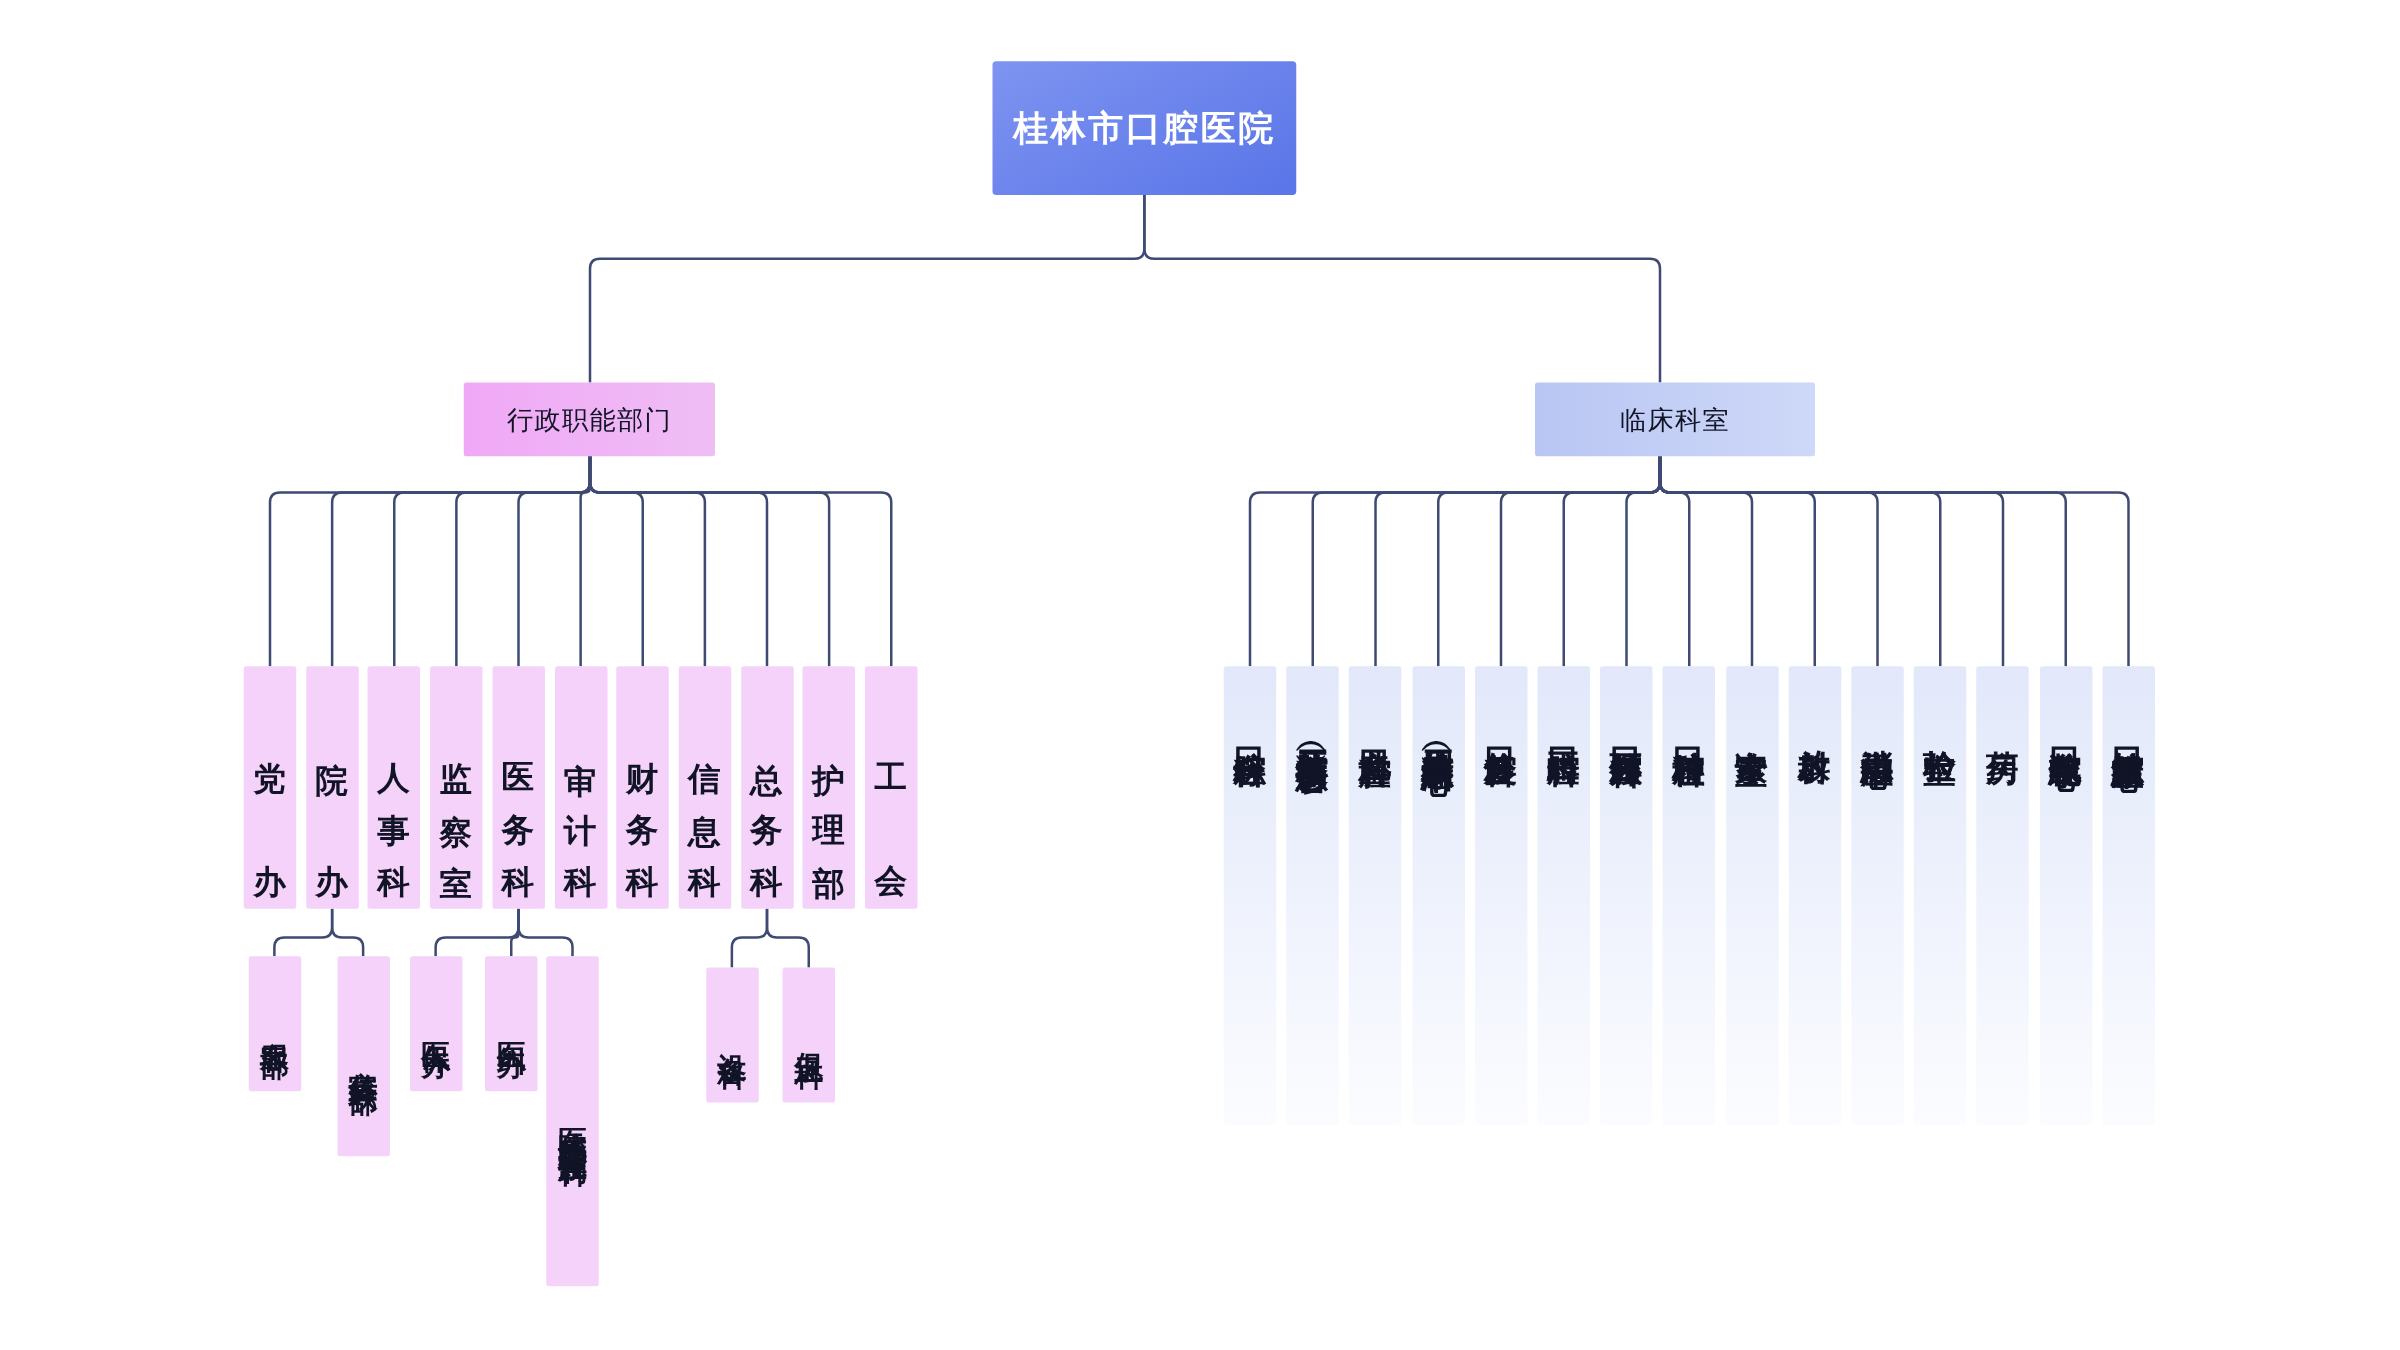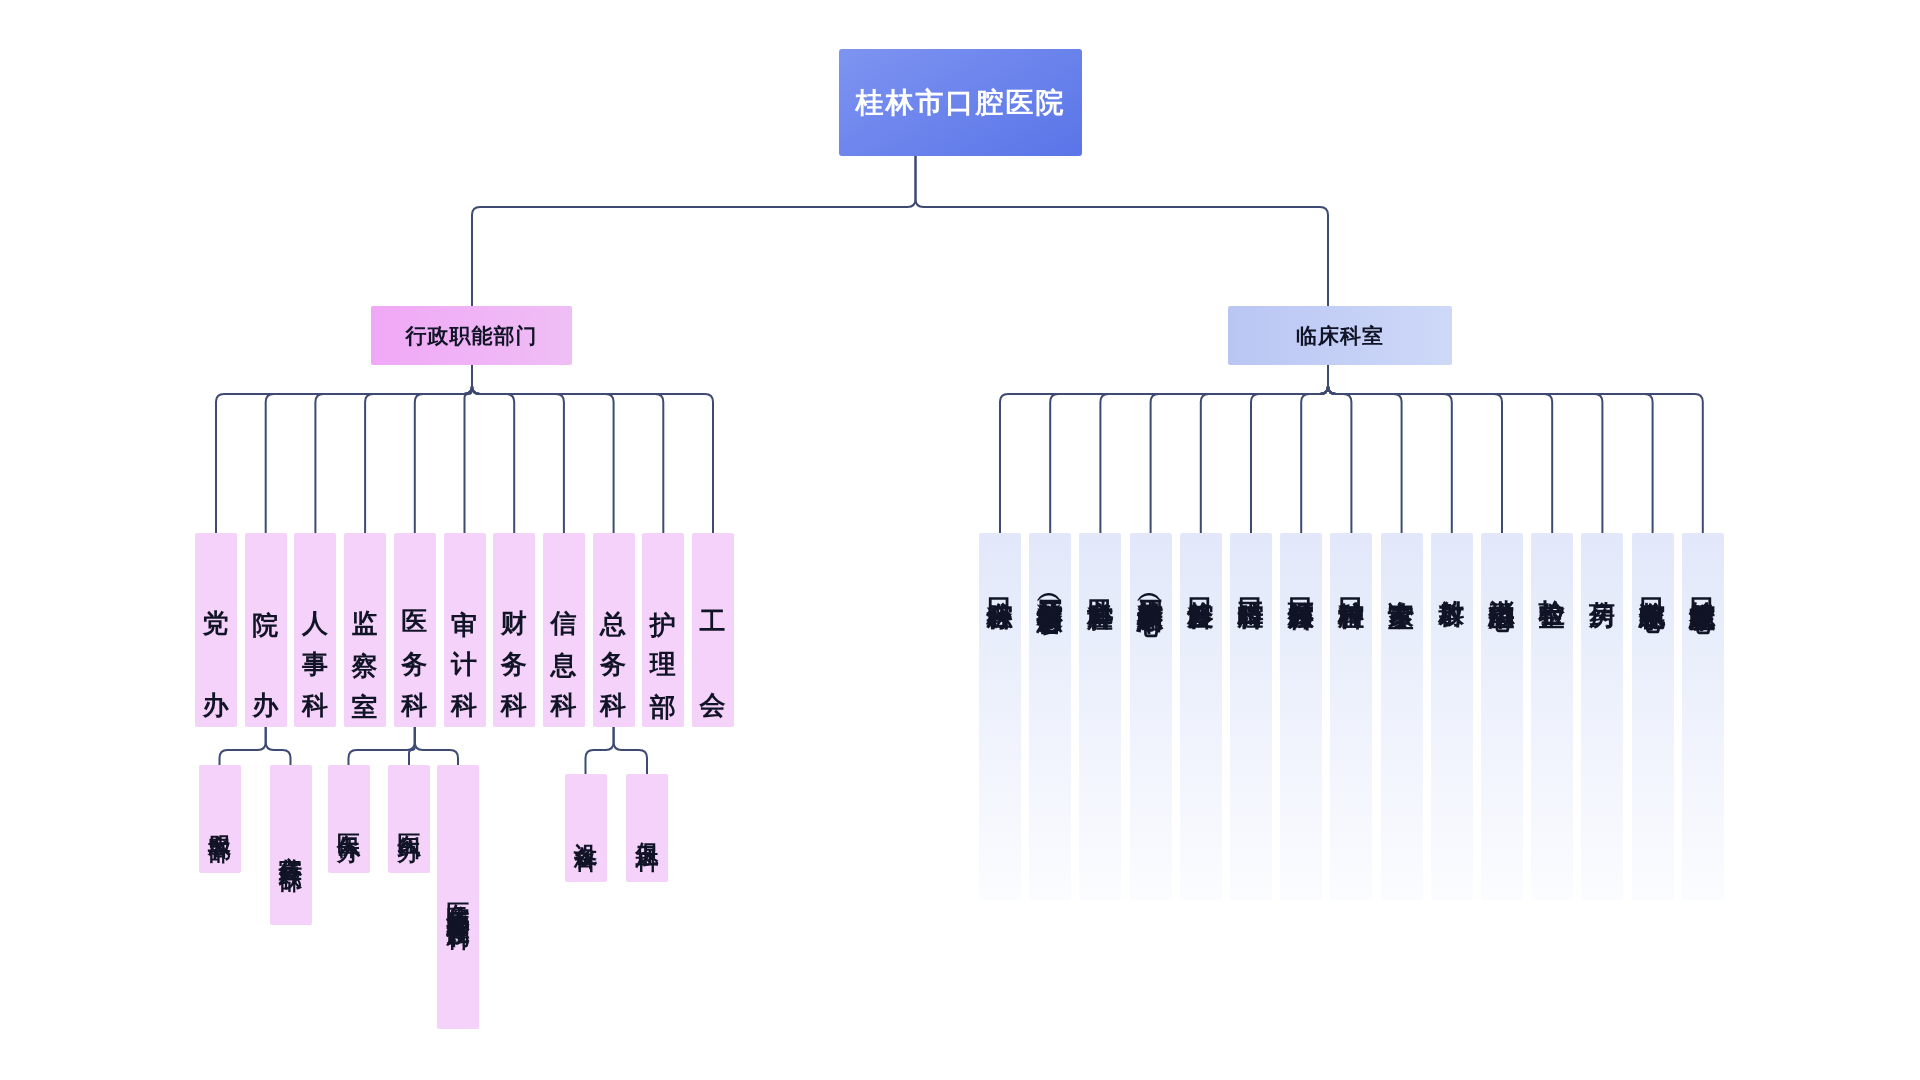--- a/index.html
+++ b/index.html
@@ -7,26 +7,25 @@
   #canvas { position:relative; width:1920px; height:1080px; background:#ffffff; overflow:hidden; }
   #wires { position:absolute; left:0; top:0; width:1920px; height:1080px; z-index:0; }
   #wires path { fill:none; stroke:var(--connector); stroke-width:2; }
 
   .node { position:absolute; z-index:2; display:flex; align-items:center; justify-content:center; box-sizing:border-box; }
 
   .root {
     left:794px; top:49px; width:243px; height:107px;
     background:linear-gradient(150deg, var(--root-g1) 0%, var(--root-g2) 95%);
     border-radius:3px;
-    margin-left:45px;
   }
   .root span { color:var(--root-text); font-size:28px; font-weight:700; letter-spacing:2px; }
 
   .parent { top:306px; height:59px; border-radius:2px; }
-  .parent span { color:var(--node-text); font-size:21px; font-weight:700; letter-spacing:1px; }
+  .parent span { color:var(--node-text); font-size:21px; font-weight:400; letter-spacing:1px; }
   .parent.admin { left:371px; width:201px; background:linear-gradient(90deg, var(--admin-b1), var(--admin-b2)); }
   .parent.clinical { left:1228px; width:224px; background:linear-gradient(90deg, var(--clin-b1), var(--clin-b2)); }
 
   .child { position:absolute; z-index:2; display:flex; align-items:center; justify-content:center; box-sizing:border-box; border-radius:2px; }
   .admin-child, .sub-child { background:var(--admin-child); }
   .clinical-child {
     background:linear-gradient(180deg, var(--clin-c1) 0%, #edf1fc 45%, var(--clin-c2) 100%);
     align-items:flex-start; padding-top:46px;
   }
 

